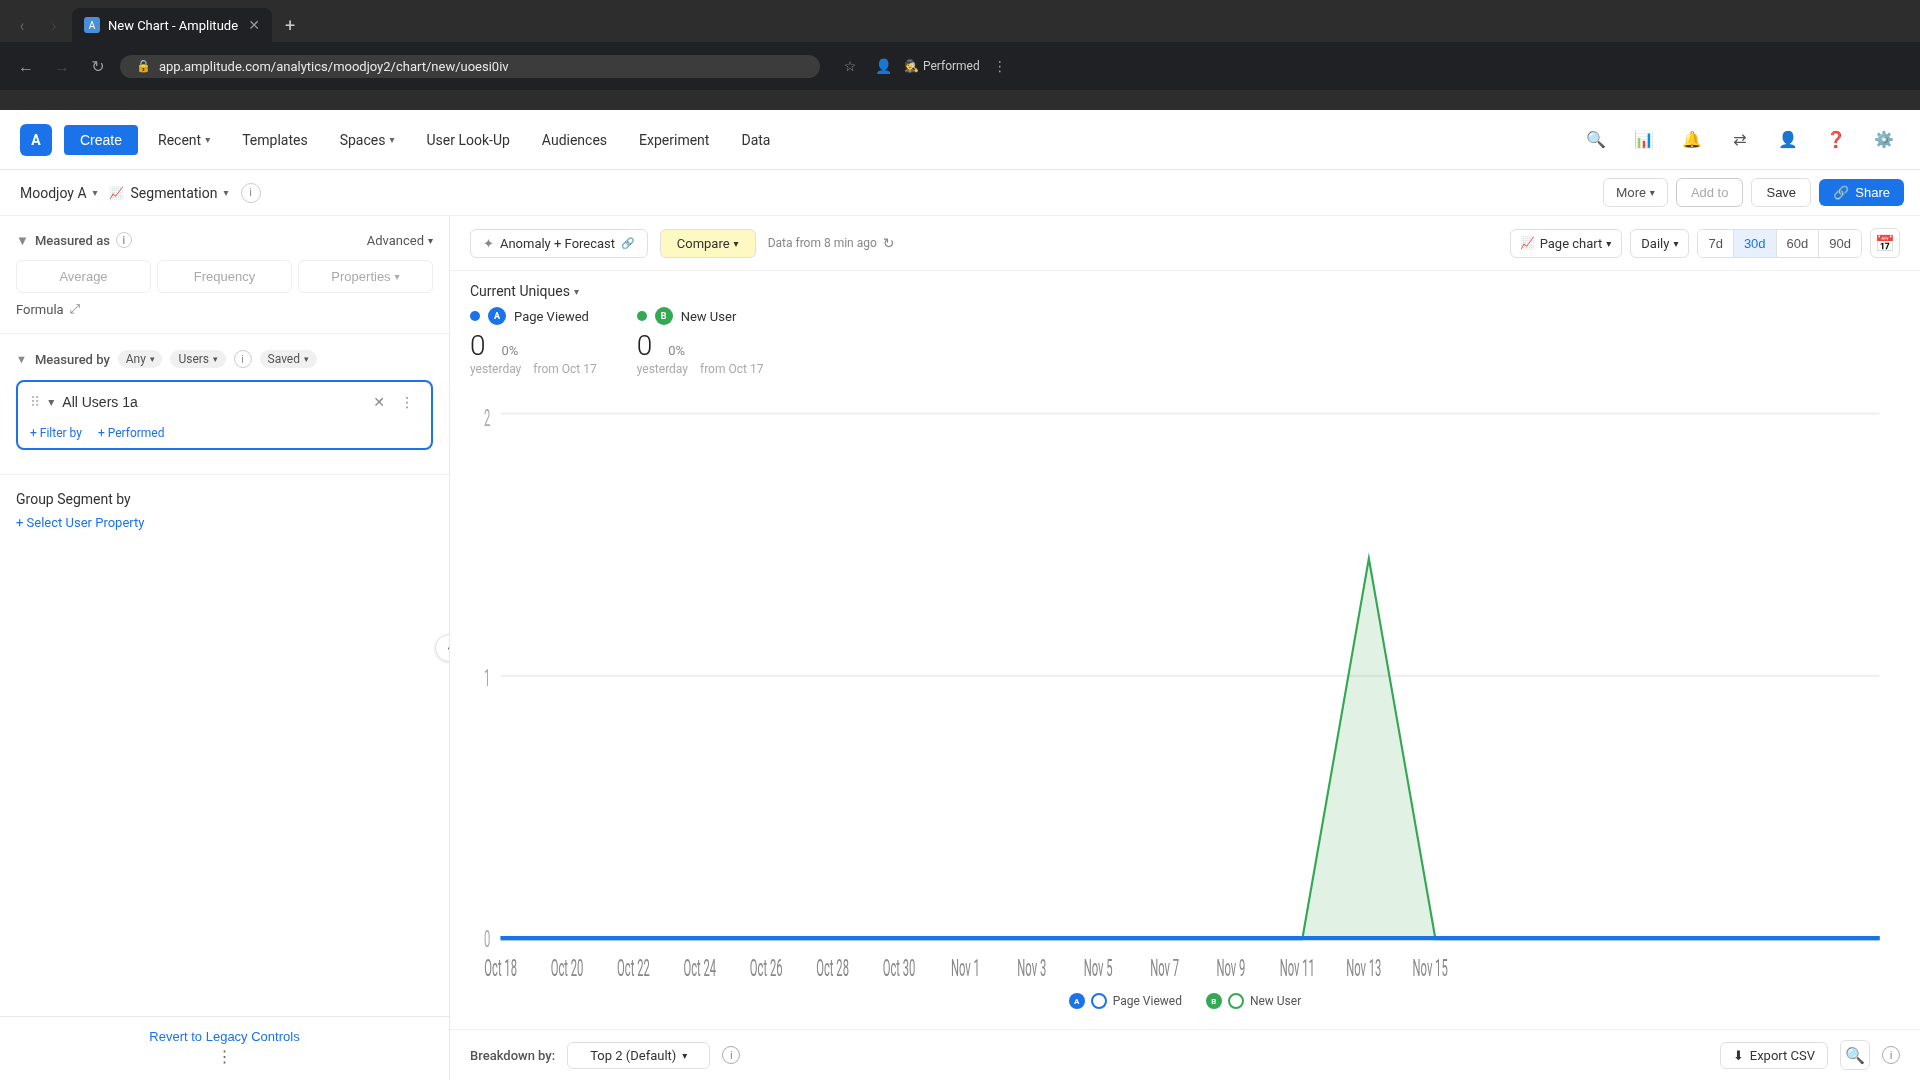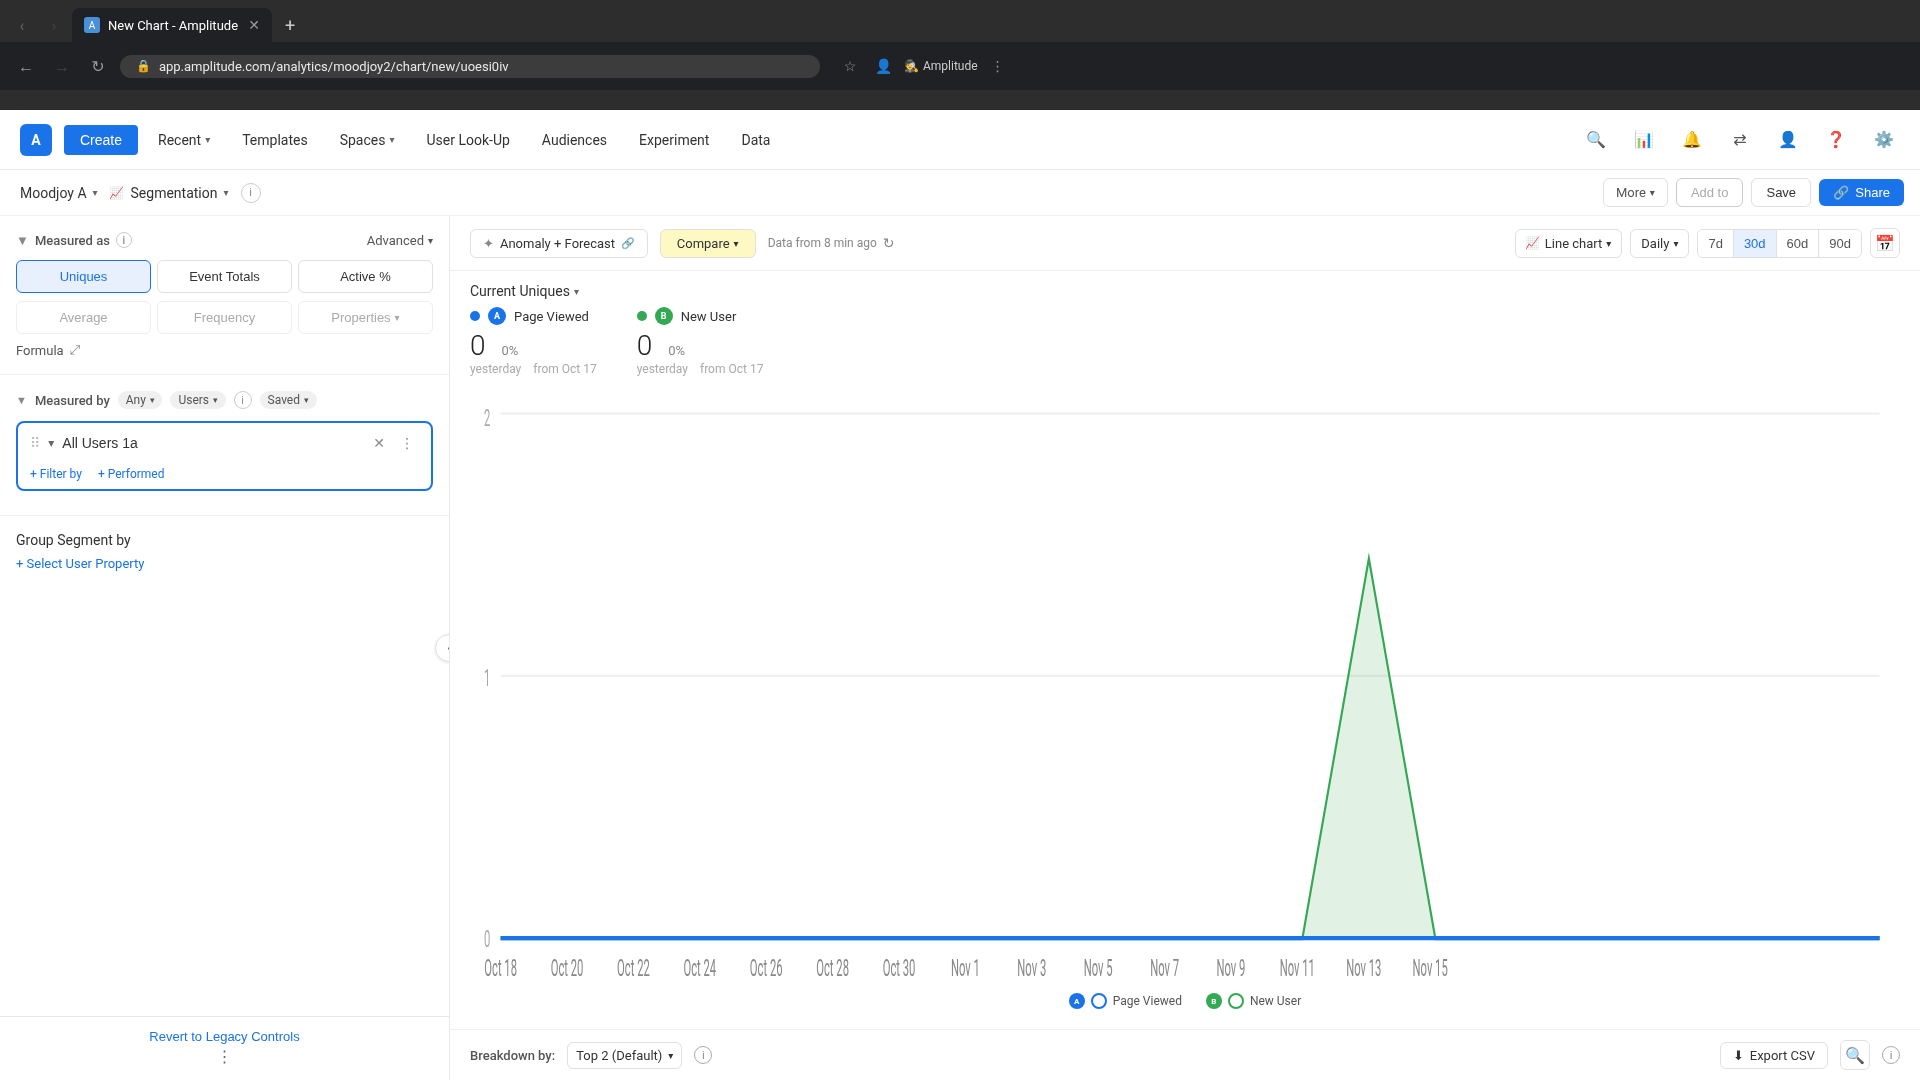--- a/index.html
+++ b/index.html
@@ -130,21 +130,21 @@
     .chart-legend { display: flex; justify-content: center; gap: 24px; padding: 8px 0; }
     .legend-item { display: flex; align-items: center; gap: 6px; font-size: 12px; color: #555; }
     .legend-dot-a { width: 16px; height: 16px; border-radius: 50%; background: #1a73e8; display: flex; align-items: center; justify-content: center; color: #fff; font-size: 8px; font-weight: bold; }
     .legend-dot-b { width: 16px; height: 16px; border-radius: 50%; background: #34a853; display: flex; align-items: center; justify-content: center; color: #fff; font-size: 8px; font-weight: bold; }
     .legend-circle-a { width: 16px; height: 16px; border-radius: 50%; border: 2px solid #1a73e8; display: flex; align-items: center; justify-content: center; }
     .legend-circle-b { width: 16px; height: 16px; border-radius: 50%; border: 2px solid #34a853; display: flex; align-items: center; justify-content: center; }
 
     
     .chart-bottom-bar { padding: 10px 20px; border-top: 1px solid #f0f0f0; display: flex; align-items: center; gap: 12px; }
     .breakdown-label { font-size: 13px; color: #555; font-weight: 500; }
-    .breakdown-select { display: flex; align-items: center; gap: 6px; border: 1px solid #e0e0e0; border-radius: 6px; padding: 5px 8px; font-size: 13px; color: #333; cursor: pointer; background: #fff; }
+    .breakdown-select { display: flex; align-items: center; gap: 6px; border: 1px solid #e0e0e0; border-radius: 6px; padding: 5px 22px; font-size: 13px; color: #333; cursor: pointer; background: #fff; }
     .info-icon { width: 18px; height: 18px; border-radius: 50%; border: 1px solid #aaa; display: flex; align-items: center; justify-content: center; color: #888; font-size: 11px; cursor: pointer; }
     .export-csv-btn { margin-left: auto; display: flex; align-items: center; gap: 6px; border: 1px solid #e0e0e0; border-radius: 6px; padding: 5px 12px; font-size: 13px; color: #333; cursor: pointer; background: #fff; }
     .search-chart-btn { width: 30px; height: 30px; border: 1px solid #e0e0e0; border-radius: 6px; display: flex; align-items: center; justify-content: center; cursor: pointer; background: #fff; color: #555; }
 
     
     .left-panel::-webkit-scrollbar { width: 6px; }
     .left-panel::-webkit-scrollbar-track { background: transparent; }
     .left-panel::-webkit-scrollbar-thumb { background: #ddd; border-radius: 3px; }
   </style>
 </head>
@@ -167,21 +167,21 @@
     <div class="nav-btn">↻</div>
     <div class="address-bar">
       <span class="lock-icon">🔒</span>
       <span>app.amplitude.com/analytics/moodjoy2/chart/new/uoesi0iv</span>
     </div>
     <div class="nav-right">
       <div class="nav-btn">☆</div>
       <div class="nav-btn">👤</div>
       <div class="incognito-badge">
         <span>🕵️</span>
-        <span>Amplitude</span>
+        <span>Performed</span>
       </div>
       <div class="nav-btn">⋮</div>
     </div>
   </div>
 </div>
 
 <div class="app">
 
   <div class="app-header">
     <div class="amplitude-logo">A</div>
@@ -256,25 +256,20 @@
           <div class="section-label">
             <span style="color:#888;cursor:pointer;">▼</span>
             <span>Measured as</span>
             <span style="width:16px;height:16px;border-radius:50%;border:1px solid #ccc;display:flex;align-items:center;justify-content:center;font-size:10px;color:#888;">i</span>
           </div>
           <div class="advanced-link">
             <span>Advanced</span>
             <span style="font-size:10px;">▾</span>
           </div>
         </div>
-        <div class="metric-grid">
-          <button class="metric-btn active">Uniques</button>
-          <button class="metric-btn">Event Totals</button>
-          <button class="metric-btn">Active %</button>
-        </div>
         <div class="metric-grid-2">
           <button class="metric-btn dimmed">Average</button>
           <button class="metric-btn dimmed">Frequency</button>
           <button class="metric-btn dimmed" style="display:flex;align-items:center;justify-content:center;gap:4px;">Properties <span style="font-size:10px;">▾</span></button>
         </div>
         <div class="formula-row">
           <span class="formula-label">
             <span>Formula</span>
             <span style="color:#888;">⤢</span>
           </span>
@@ -347,21 +342,21 @@
             <span style="font-size:10px;">▾</span>
           </div>
           <div class="data-info">
             <span>Data from 8 min ago</span>
             <span class="refresh-btn">↻</span>
           </div>
         </div>
         <div class="toolbar-right">
           <div class="chart-type-btn">
             <span style="font-size:12px;">📈</span>
-            <span>Line chart</span>
+            <span>Page chart</span>
             <span style="font-size:10px;">▾</span>
           </div>
           <div class="time-select">
             <span>Daily</span>
             <span style="font-size:10px;">▾</span>
           </div>
           <div class="time-range-btns">
             <button class="time-range-btn">7d</button>
             <button class="time-range-btn active">30d</button>
             <button class="time-range-btn">60d</button>

